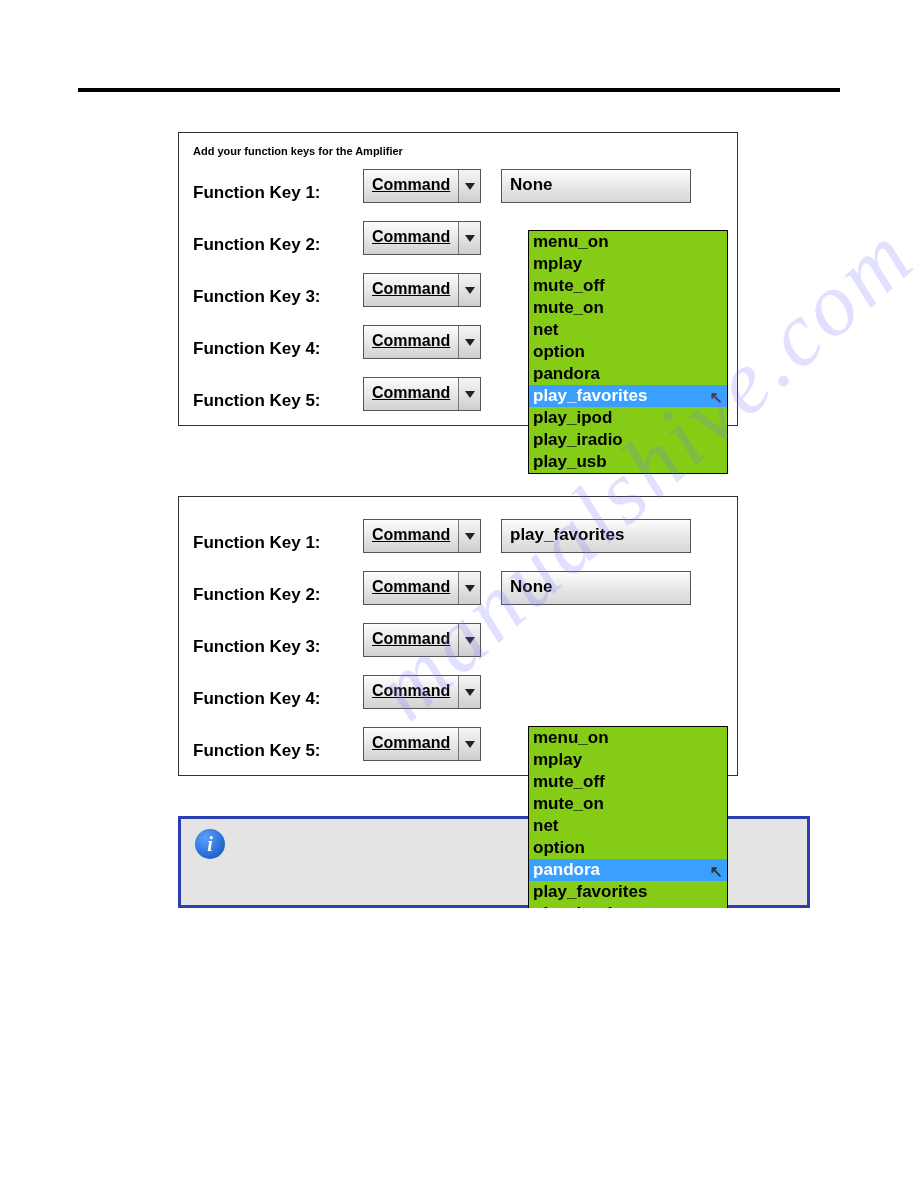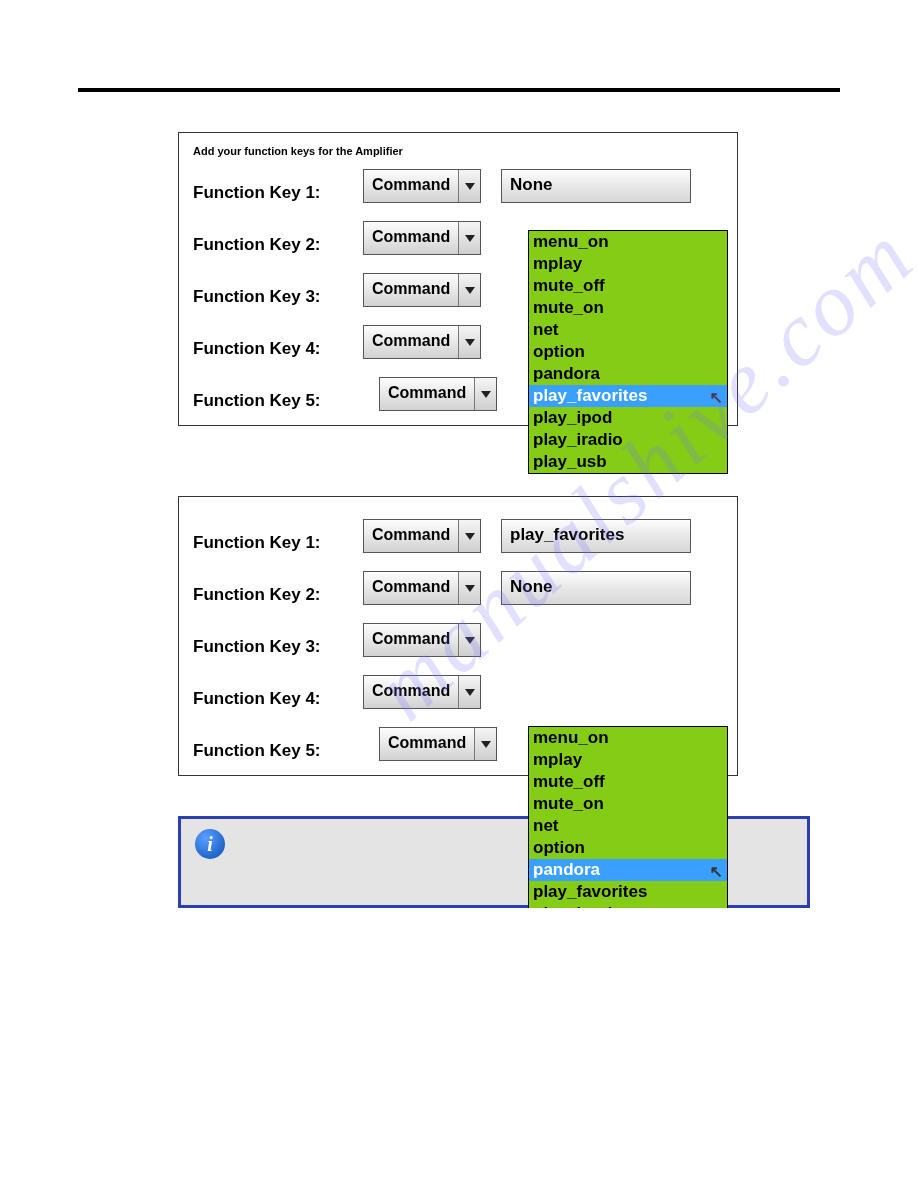--- a/index.html
+++ b/index.html
@@ -25,40 +25,41 @@
   .panel-title {
     font-weight: bold;
     font-size: 11px;
     margin-bottom: 12px;
   }
   .row {
     display: flex;
     align-items: flex-end;
     margin: 10px 0 18px 0;
   }
-  .row.tight { margin-bottom: 6px; gap: 16px; }
+  .row.tight { margin-bottom: 6px; }
   .fk-label {
     font-weight: bold;
     font-size: 17px;
     width: 170px;
     padding-top: 6px;
   }
   .dropdown {
     display: inline-flex;
     height: 34px;
     border: 1px solid #555;
     background: linear-gradient(#fdfdfd,#e6e6e6 55%,#d1d1d1);
     font-weight: bold;
     font-size: 16px;
     align-items: stretch;
     cursor: pointer;
   }
   .dropdown .dd-text {
     padding: 6px 6px 0 8px;
     min-width: 94px;
+    text-decoration: underline;
   }
   .dropdown .dd-btn {
     width: 22px;
     border-left: 1px solid #777;
     background: linear-gradient(#f5f5f5,#cfcfcf);
     display:flex;align-items:center;justify-content:center;
   }
   .dd-tri {
     width:0;height:0;border-left:5px solid transparent;border-right:5px solid transparent;border-top:7px solid #222;
   }

